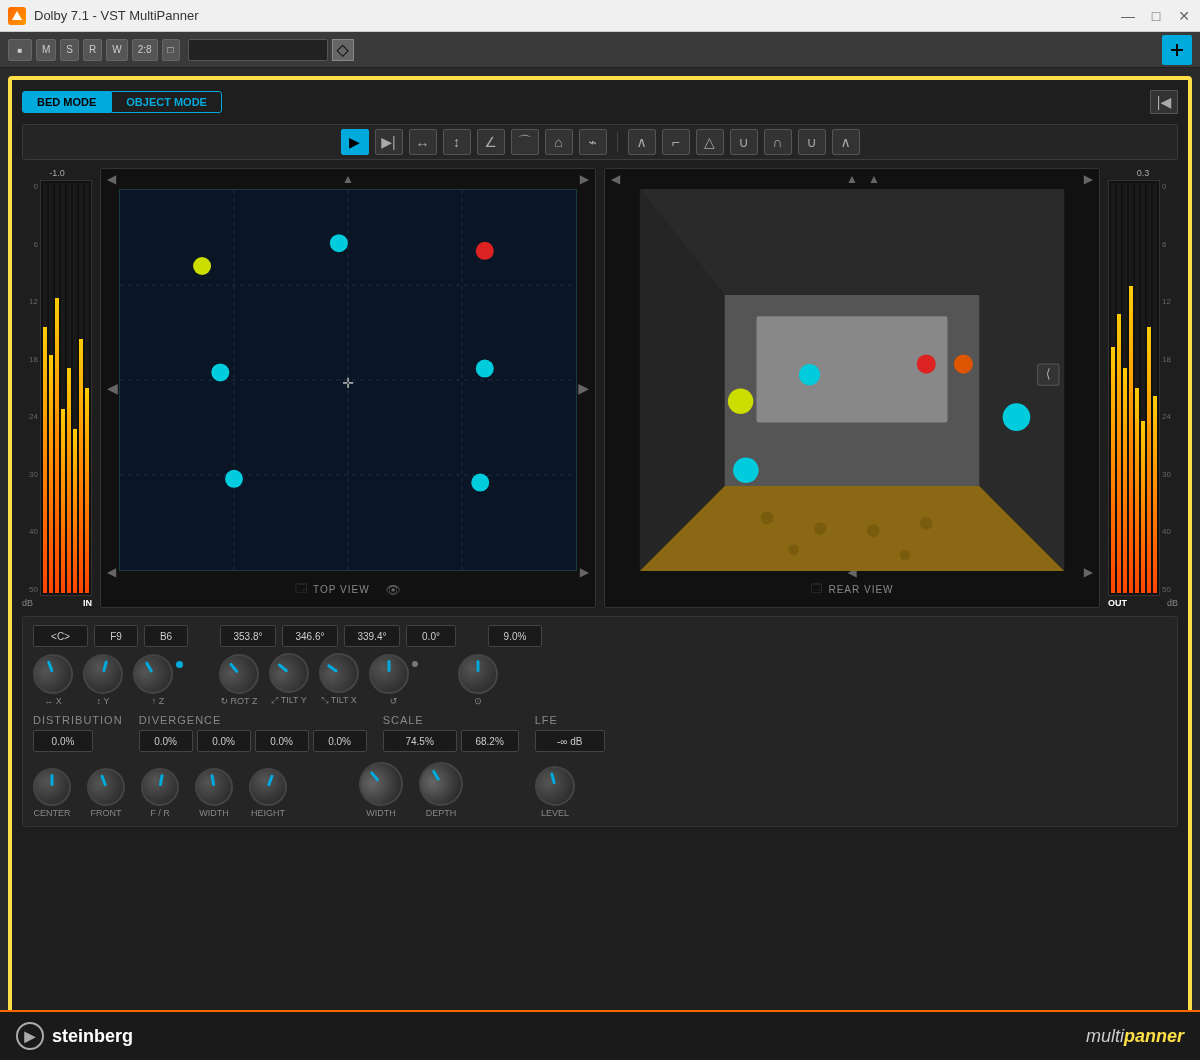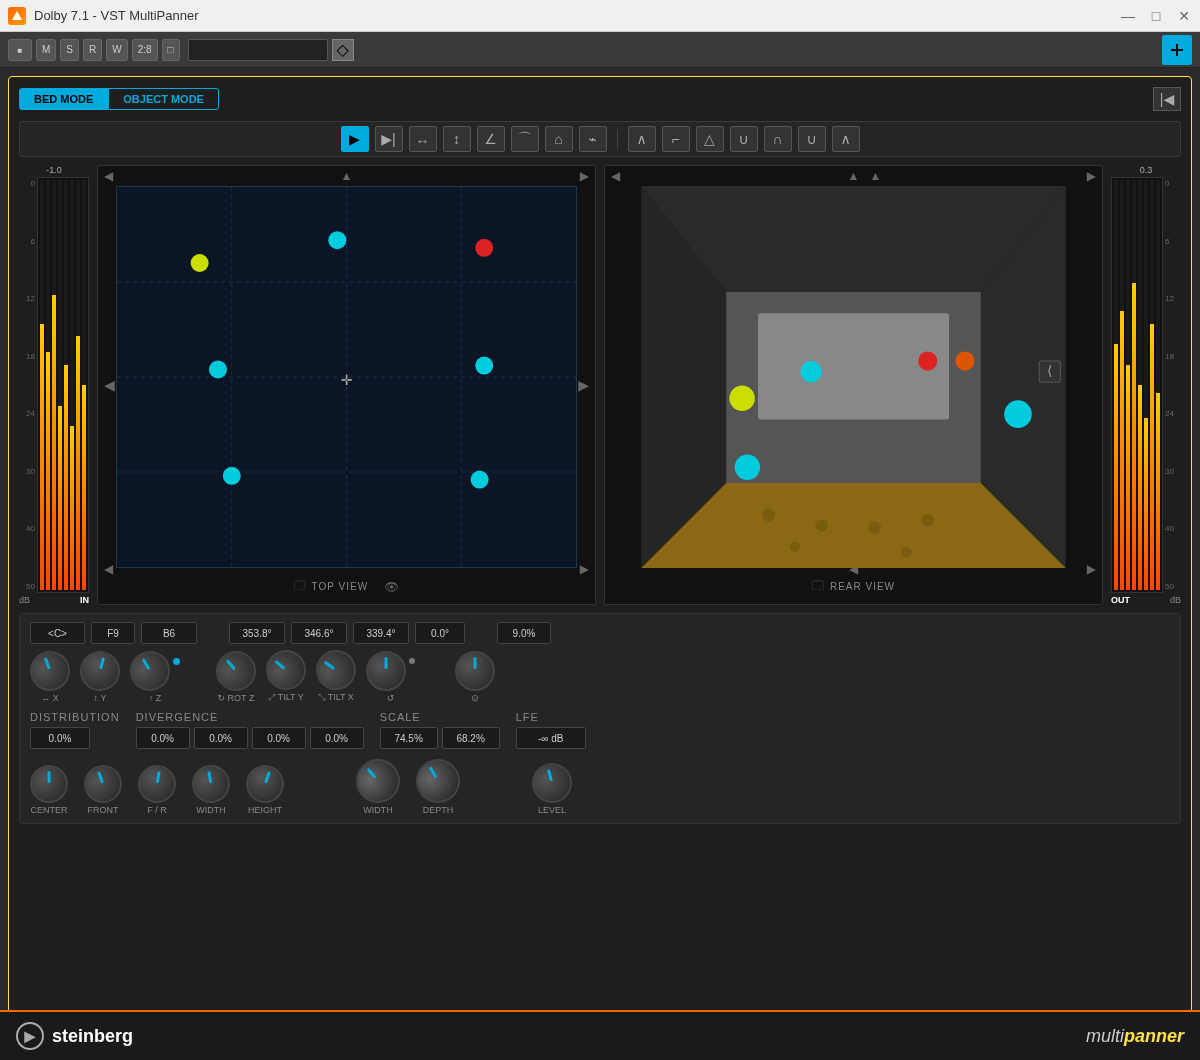--- a/index.html
+++ b/index.html
@@ -57,21 +57,21 @@
       display: flex;
       align-items: center;
       justify-content: center;
       cursor: pointer;
     }
 
     .main-container {
       background: #1e1e1e;
       margin: 8px;
       border-radius: 4px;
-      border: 1px solid #fde047;
+      border: 4px solid #fde047;
       padding: 10px;
       height: calc(1060px - 32px - 36px - 16px);
     }
 
     .mode-row {
       display: flex;
       align-items: center;
       justify-content: space-between;
       margin-bottom: 10px;
     }
@@ -572,21 +572,21 @@
       </div>
     </div>
 
   </div>
 
   <div class="positioning-section">
 
     <div class="pos-row">
       <input class="pos-input pos-input-wide" type="text" value="&lt;C&gt;" style="width: 55px;">
       <input class="pos-input pos-input-narrow" type="text" value="F9" style="width: 44px;">
-      <input class="pos-input pos-input-narrow" type="text" value="B6" style="width: 56px;">
+      <input class="pos-input pos-input-narrow" type="text" value="B6" style="width: 44px;">
       <div style="width:20px;"></div>
       <input class="pos-input" type="text" value="353.8°" style="width: 56px;">
       <input class="pos-input" type="text" value="346.6°" style="width: 56px;">
       <input class="pos-input" type="text" value="339.4°" style="width: 56px;">
       <input class="pos-input" type="text" value="0.0°" style="width: 50px;">
       <div style="width:20px;"></div>
       <input class="pos-input" type="text" value="9.0%" style="width: 54px;">
     </div>
 
     <div class="knob-row">
@@ -655,21 +655,21 @@
           <input class="pos-input" type="text" value="0.0%" style="width: 54px;">
           <input class="pos-input" type="text" value="0.0%" style="width: 54px;">
           <input class="pos-input" type="text" value="0.0%" style="width: 54px;">
           <input class="pos-input" type="text" value="0.0%" style="width: 54px;">
         </div>
       </div>
 
       <div class="dist-section">
         <div class="dist-title">SCALE</div>
         <div class="dist-inputs">
-          <input class="pos-input" type="text" value="74.5%" style="width: 58px;">
+          <input class="pos-input" type="text" value="74.5%" style="width: 74px;">
           <input class="pos-input" type="text" value="68.2%" style="width: 58px;">
         </div>
       </div>
 
       <div class="dist-section">
         <div class="dist-title">LFE</div>
         <div class="dist-inputs">
           <input class="pos-input" type="text" value="-∞ dB" style="width: 70px;">
         </div>
       </div>

